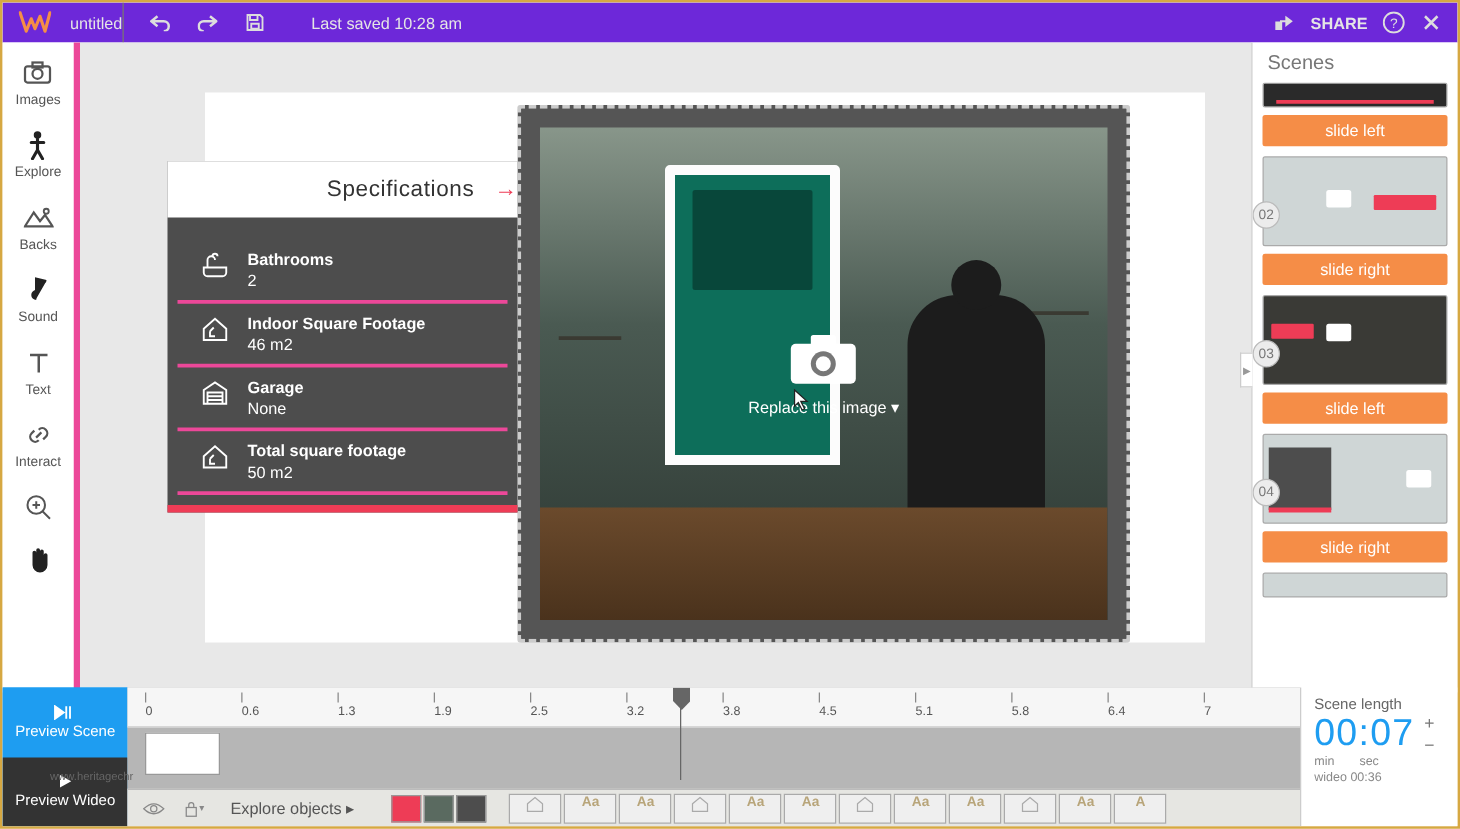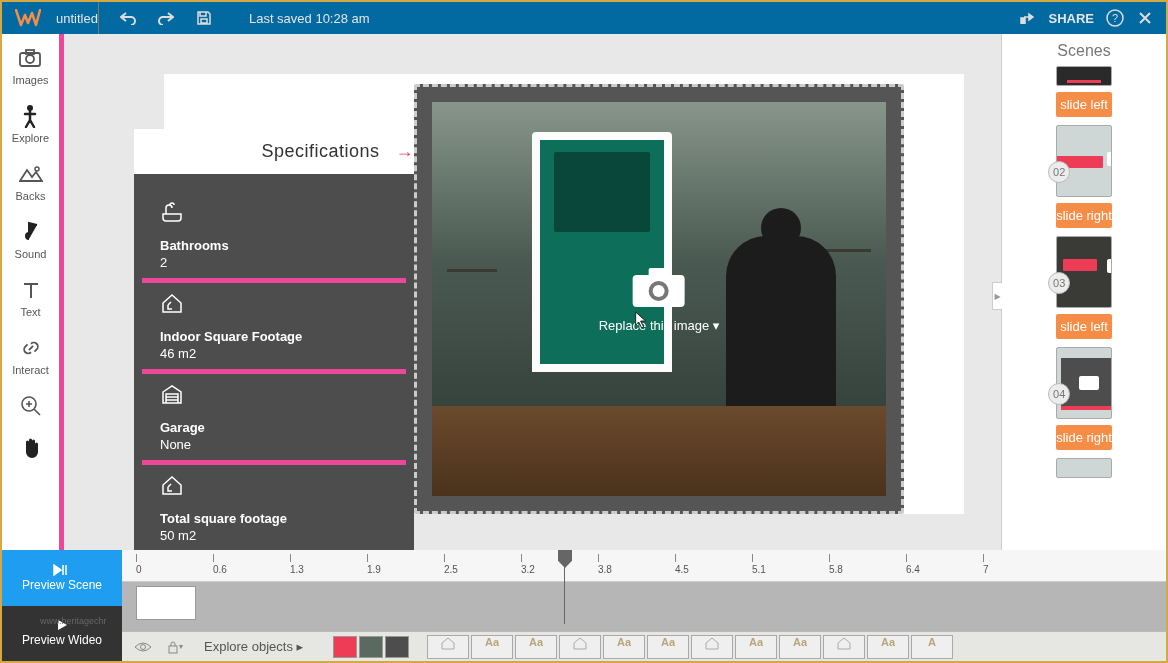--- a/index.html
+++ b/index.html
@@ -1,19 +1,19 @@
 <!DOCTYPE html>
 <html><head>
 <meta charset="utf-8">
 <style>
 * { margin: 0; padding: 0; box-sizing: border-box; font-family: Arial, sans-serif; }
 body { width: 1168px; height: 663px; background: #fff; overflow: hidden; position: relative; border: 2px solid #d6a842; }
 
 
-.topbar { height: 32px; background: #0369a1; display: flex; align-items: center; color: #e5e5e5; font-size: 13px; }
+.topbar { height: 32px; background: #6d28d9; display: flex; align-items: center; color: #e5e5e5; font-size: 13px; }
 .logo-w { width: 28px; height: 20px; margin: 0 10px 0 12px; display: flex; align-items: center; justify-content: center; }
 .topbar-title { margin-left: 4px; }
 .topbar-actions { display: flex; align-items: center; gap: 20px; }
 .topbar-btn { width: 18px; height: 18px; display: flex; align-items: center; justify-content: center; cursor: pointer; }
 .topbar-saved { margin-left: 16px; }
 .topbar-right { margin-left: auto; display: flex; align-items: center; gap: 12px; padding-right: 12px; }
 .share-btn { display: flex; align-items: center; gap: 12px; font-weight: 600; cursor: pointer; }
 .help-btn, .close-top { width: 18px; height: 18px; cursor: pointer; display: flex; align-items: center; justify-content: center; }
 .divider { width: 1px; height: 32px; background: #7a7770; }
 
@@ -35,30 +35,30 @@
 .shelf { position: absolute; width: 50px; height: 40px; border-bottom: 3px solid #3a3a32; }
 .shelf.l { left: 15px; top: 130px; }
 .shelf.r { right: 15px; top: 110px; }
 .replace-overlay { position: absolute; top: 50%; left: 50%; transform: translate(-50%,-50%); display: flex; flex-direction: column; align-items: center; gap: 8px; color: #fff; font-size: 13px; }
 .cam-icon { width: 60px; height: 45px; }
 
 
 .spec-panel { position: absolute; left: -30px; top: 55px; width: 280px; background: #4d4d4d; color: #fff; padding: 16px 0 0 0; }
 .spec-header { background: #fff; color: #333; font-size: 18px; padding: 12px 0; display: flex; align-items: center; justify-content: flex-end; gap: 16px; margin: -16px 0 18px 0; letter-spacing: 0.5px; }
 .spec-arrow { color: #ee3c56; font-size: 18px; }
-.spec-row { display: flex; gap: 14px; align-items: flex-start; padding: 8px 18px; border-bottom: 5px solid #ec4899; margin: 0 8px; flex-direction: column; }
+.spec-row { display: flex; gap: 14px; align-items: flex-start; padding: 8px 18px; border-bottom: 3px solid #ec4899; margin: 0 8px; }
 .spec-row:last-of-type { border-bottom: none; }
 .spec-icon { width: 24px; height: 24px; flex: none; }
 .spec-text { font-size: 13px; }
 .spec-text .label { font-weight: 600; }
 .spec-text .value { font-weight: 400; margin-top: 2px; }
 .spec-bar { height: 6px; background: #ee3c56; margin-top: 8px; }
 
 
-.rightbar { position: absolute; right: 0; top: 32px; width: 165px; height: 520px; background: #fff; border-left: 1px solid #ccc; display: flex; flex-direction: column; align-items: center; }
+.rightbar { position: absolute; right: 0; top: 32px; width: 165px; height: 520px; background: #fff; border-left: 1px solid #ccc; display: flex; flex-direction: column; }
 .scenes-title { padding: 8px 12px 6px; font-size: 16px; color: #777; }
 .scenes-actions { display: flex; gap: 6px; padding: 0 10px 8px; align-items: center; }
 .add-btn { background: #1e9df1; color: #fff; border: none; padding: 5px 14px; font-size: 14px; border-radius: 2px; cursor: pointer; }
 .scene-tool { width: 26px; height: 26px; border: 1px solid #bbb; display: flex; align-items: center; justify-content: center; cursor: pointer; color: #888; }
 .scene-list { flex: 1; overflow: auto; padding: 0 8px; }
 .scene-item { margin-bottom: 8px; }
 .scene-transition { background: #f58d47; color: #fff; text-align: center; padding: 5px 0; font-size: 13px; margin-top: 6px; border-radius: 2px; }
 .scene-thumb { position: relative; height: 72px; background: #cfd6d6; border: 1px solid #aaa; border-radius: 2px; overflow: hidden; }
 .scene-thumb.dark { background: #2a2a2a; }
 .scene-num { position: absolute; left: -8px; top: 36px; width: 22px; height: 22px; border-radius: 50%; background: #ececec; color: #777; font-size: 11px; display: flex; align-items: center; justify-content: center; border: 1px solid #bbb; z-index: 2; }
@@ -429,15 +429,30 @@
           </div>
         <div class="ob-layer">
             <span class="aa">Aa</span>
           </div>
         <div class="ob-layer">
             <span class="aa">A</span>
           </div>
       </div>
     </div>
   </div>
+  <div class="scene-length">
+    <div class="sl-title">Scene length</div>
+    <div class="sl-time">
+      <span>00:07</span>
+      <div class="sl-steppers">
+        <span>+</span>
+        <span>−</span>
+      </div>
+    </div>
+    <div class="sl-labels">
+      <span>min</span>
+      <span>sec</span>
+    </div>
+    <div class="sl-total">wideo 00:36</div>
+  </div>
 </div>
 
 <div class="watermark">www.heritagechr</div>
 
 </body></html>

